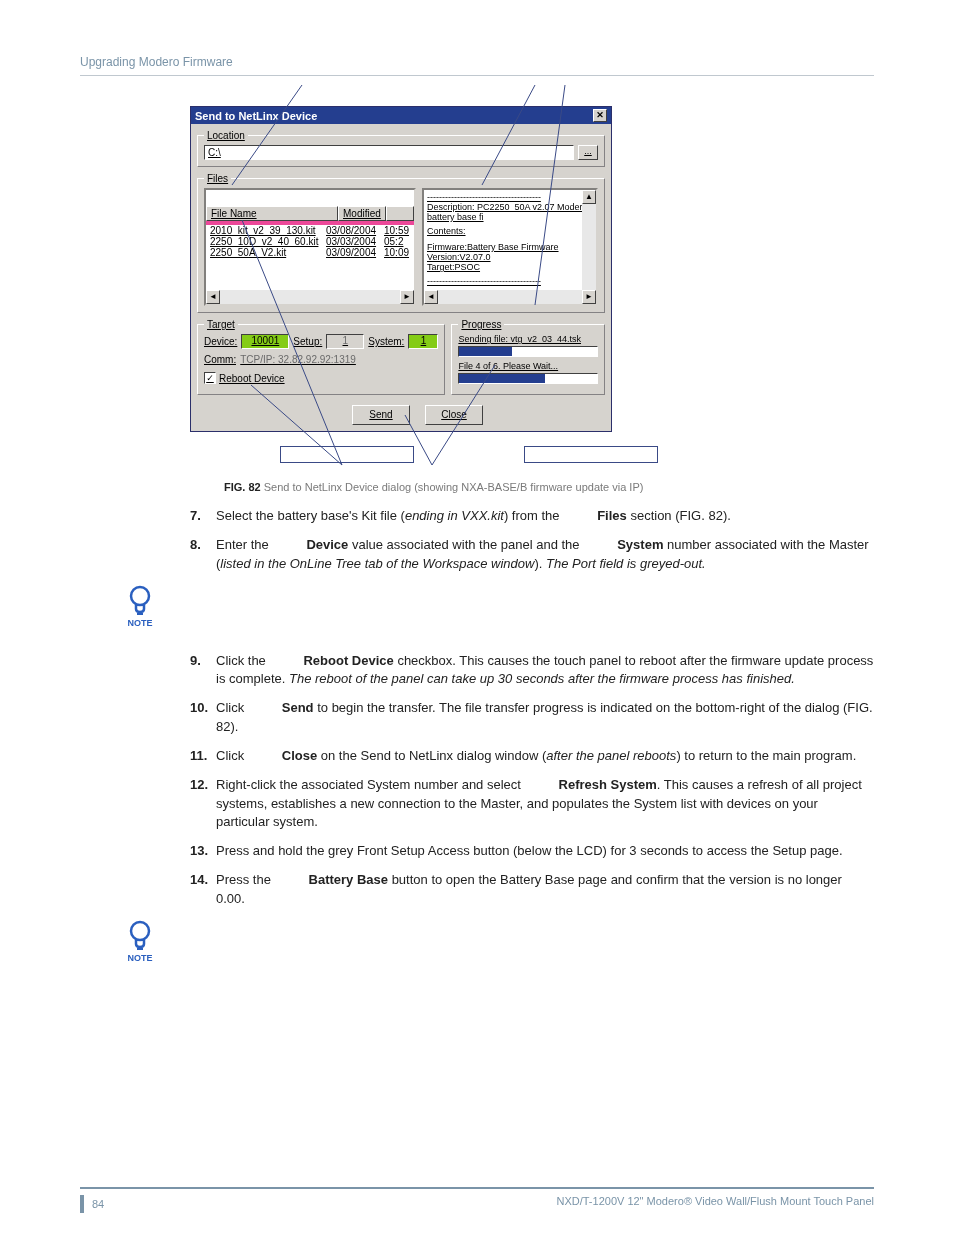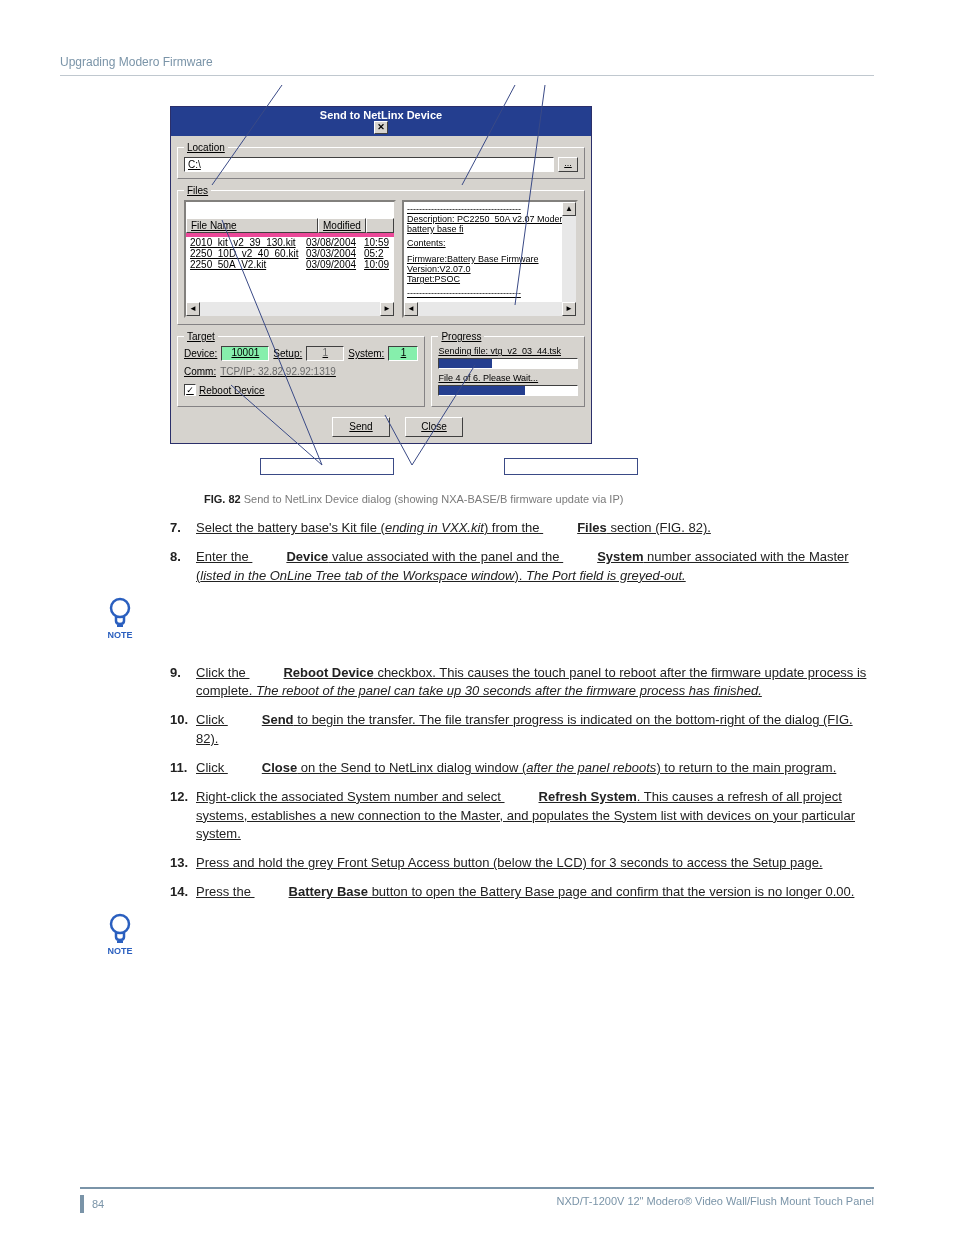--- a/index.html
+++ b/index.html
@@ -6,21 +6,21 @@
   body {
     font-family: Arial, Helvetica, sans-serif;
     font-size: 13px;
     color: #222;
     background: #fff;
     width: 954px;
     height: 1235px;
     position: relative;
   }
   .page {
-    padding: 55px 80px 30px 60px;
+    padding: 55px 80px 30px 80px;
   }
   .header-title {
     color: #7a94a8;
     font-size: 12px;
     border-bottom: 1px solid #c0c8cf;
     padding-bottom: 6px;
     margin-bottom: 30px;
   }
   .figure-wrap {
     margin-left: 110px;
@@ -39,21 +39,20 @@
   }
   .titlebar {
     background: #243e8f;
     color: #fff;
     font-weight: bold;
     font-size: 11px;
     padding: 2px 4px;
     display: flex;
     justify-content: space-between;
     align-items: center;
-    flex-direction: column;
   }
   .close-btn {
     width: 14px; height: 13px;
     background: #d6d3ce;
     border: 1px solid #fff;
     border-right-color:#404040; border-bottom-color:#404040;
     color:#000; font-size:9px; text-align:center; line-height:11px;
     cursor: pointer;
   }
   .dlg-body { padding: 6px; text-decoration: underline; }
@@ -146,21 +145,21 @@
   .lower { display:flex; gap:6px; }
   .target-box { flex:1; }
   .target-grid {
     display:grid;
     grid-template-columns: auto 48px auto 38px auto 30px;
     gap:3px 4px;
     align-items:center;
     font-size:10px;
   }
   .tg-input {
-    background:#86efac;
+    background:#84cc16;
     border:1px solid #404040;
     border-right-color:#fff;border-bottom-color:#fff;
     padding:0 3px; height:15px; font-size:10px;
   }
   .tg-input.disabled { background:#d6d3ce; color:#6a6a6a; }
   .comm-row{ display:flex; gap:0; align-items:center; margin-top:4px; font-size:10px;}
   .comm-val{
     color:#6a6a6a; font-size:10px;
     border:1px solid #d6d3ce; padding:0 3px;
   }
@@ -214,21 +213,21 @@
   }
   ol.steps li{
     display:flex;
     margin-bottom:10px;
   }
   ol.steps .num{
     font-weight:bold;
     width:26px;
     flex-shrink:0;
   }
-  ol.steps .txt{ flex:1;text-decoration:underline; }
+  ol.steps .txt{ flex:1; }
   .note-icon{
     position:absolute;
     left:40px;
     width:40px;
     text-align:center;
     color:#2a5fbf;
     font-size:9px;
     font-weight:bold;
   }
   .note-icon svg{ display:block; margin:0 auto 2px auto; }

